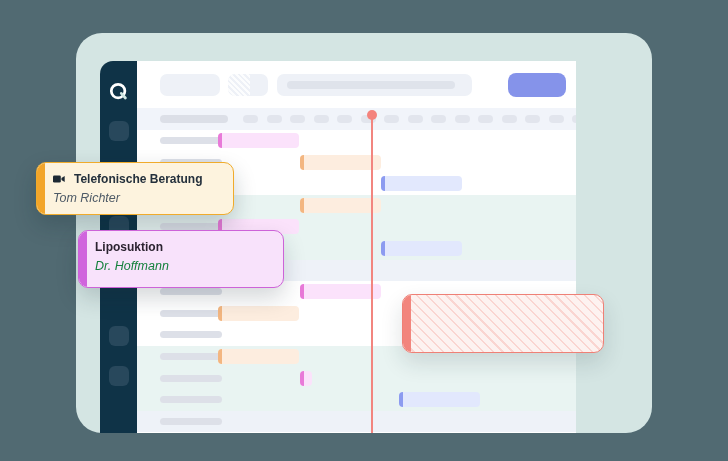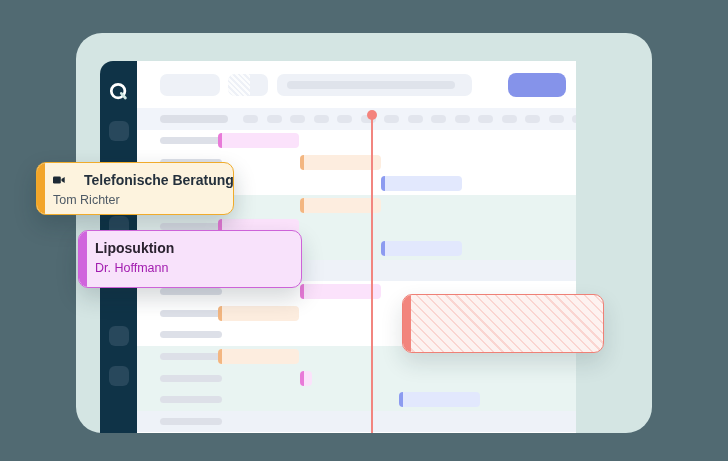--- a/index.html
+++ b/index.html
@@ -194,56 +194,57 @@
     z-index: 20;
     overflow: hidden;
     padding: 9px 14px 10px 16px;
   }
   .float-card .fc-accent {
     position: absolute;
     left: 0; top: 0;
     width: 8px; height: 100%;
   }
   .fc-title {
-    font-size: 14px;
+    font-size: 12px;
     font-weight: bold;
     color: #24303c;
     display: flex;
     align-items: center;
-    gap: 18px;
+    gap: 8px;
     white-space: nowrap;
   }
   .fc-sub {
     margin-top: 5px;
     font-size: 12.5px;
     color: #4e5a66;
     white-space: nowrap;
+    font-style: italic;
   }
 
   
   #card-call {
     left: 36px; top: 162px;
     width: 198px; height: 53px;
     background: #fdf3de;
     border: 1px solid #f0ab2b;
     box-shadow: 0 10px 22px rgba(20,40,50,.22);
   }
   #card-call .fc-accent { background: #f2a52a; }
 
   
   #card-lipo {
     left: 78px; top: 230px;
-    width: 224px; height: 58px;
+    width: 206px; height: 58px;
     background: #f8e2fb;
     border: 1px solid #cd63d8;
     box-shadow: 0 10px 22px rgba(20,40,50,.18);
   }
   #card-lipo .fc-accent { background: #d064dd; }
   #card-lipo .fc-title { color: #2b2330; }
-  #card-lipo .fc-sub { color: #a21caf; }
+  #card-lipo .fc-sub { color: #15803d; }
 
   
   #card-botox {
     left: 402px; top: 294px;
     width: 202px; height: 59px;
     background: #fdf2f0;
     background-image:
       repeating-linear-gradient(45deg,
         rgba(241,130,120,.26) 0 1.5px,
         transparent 1.5px 7px);

